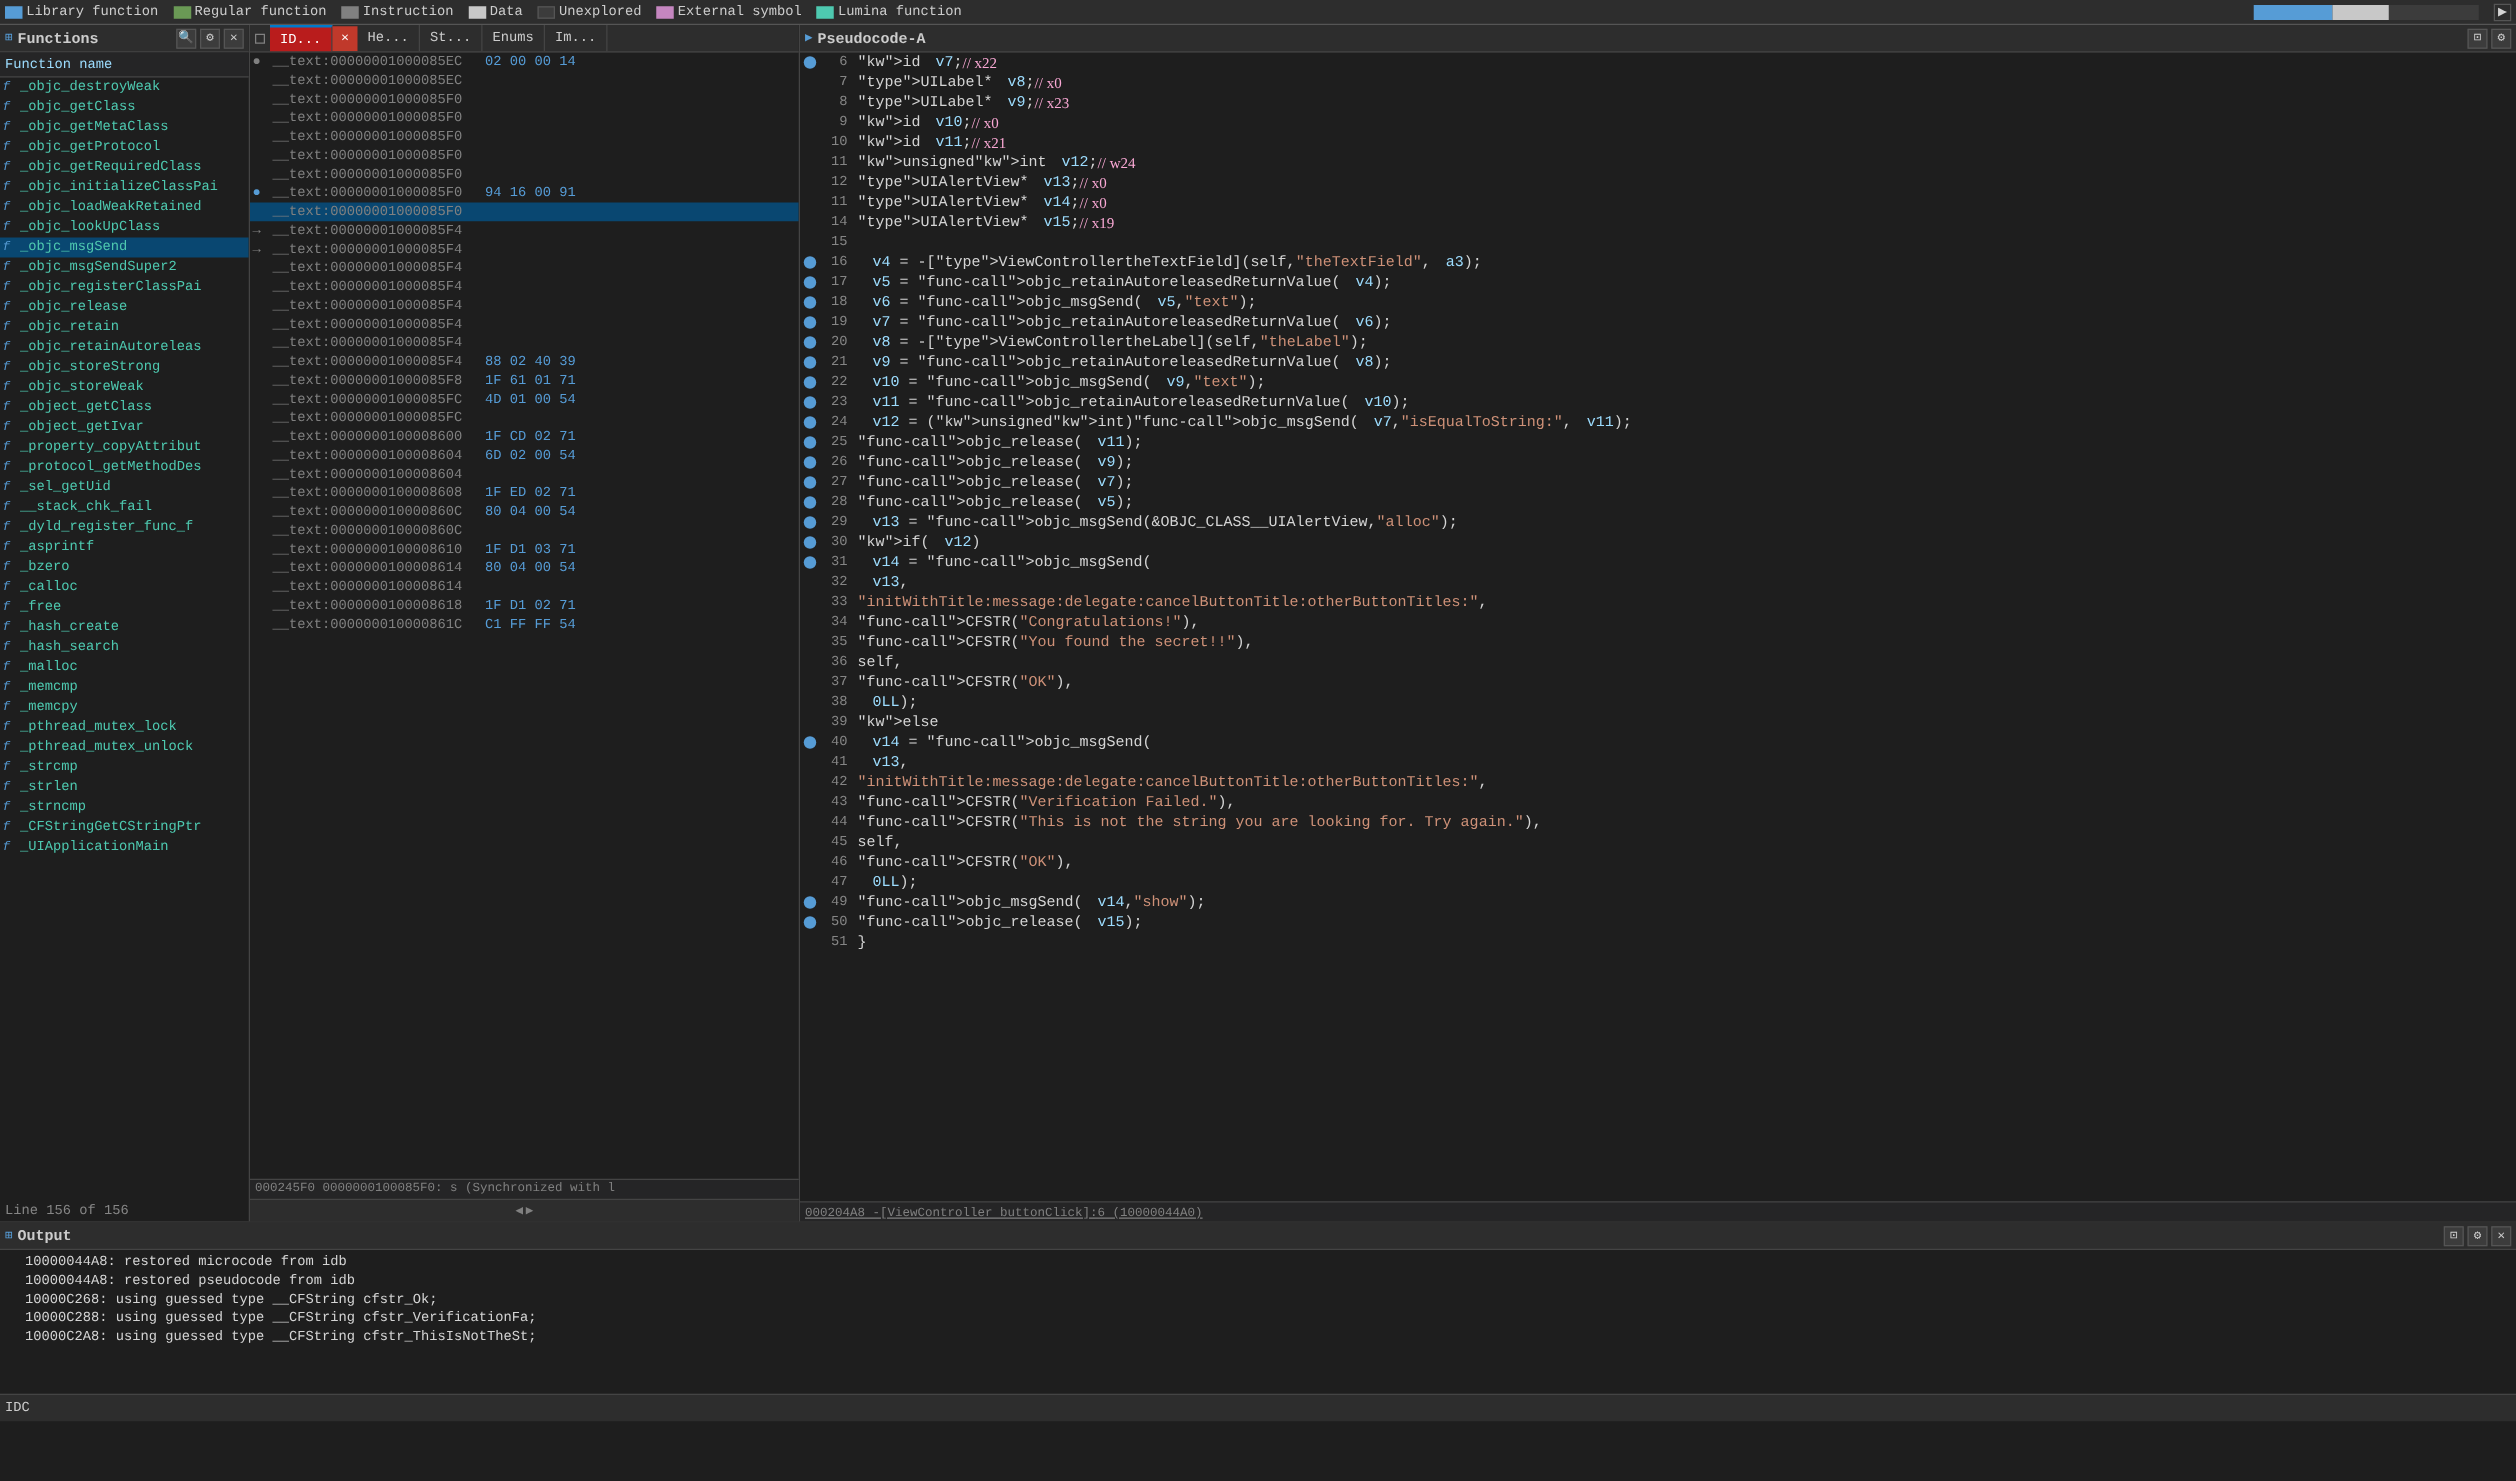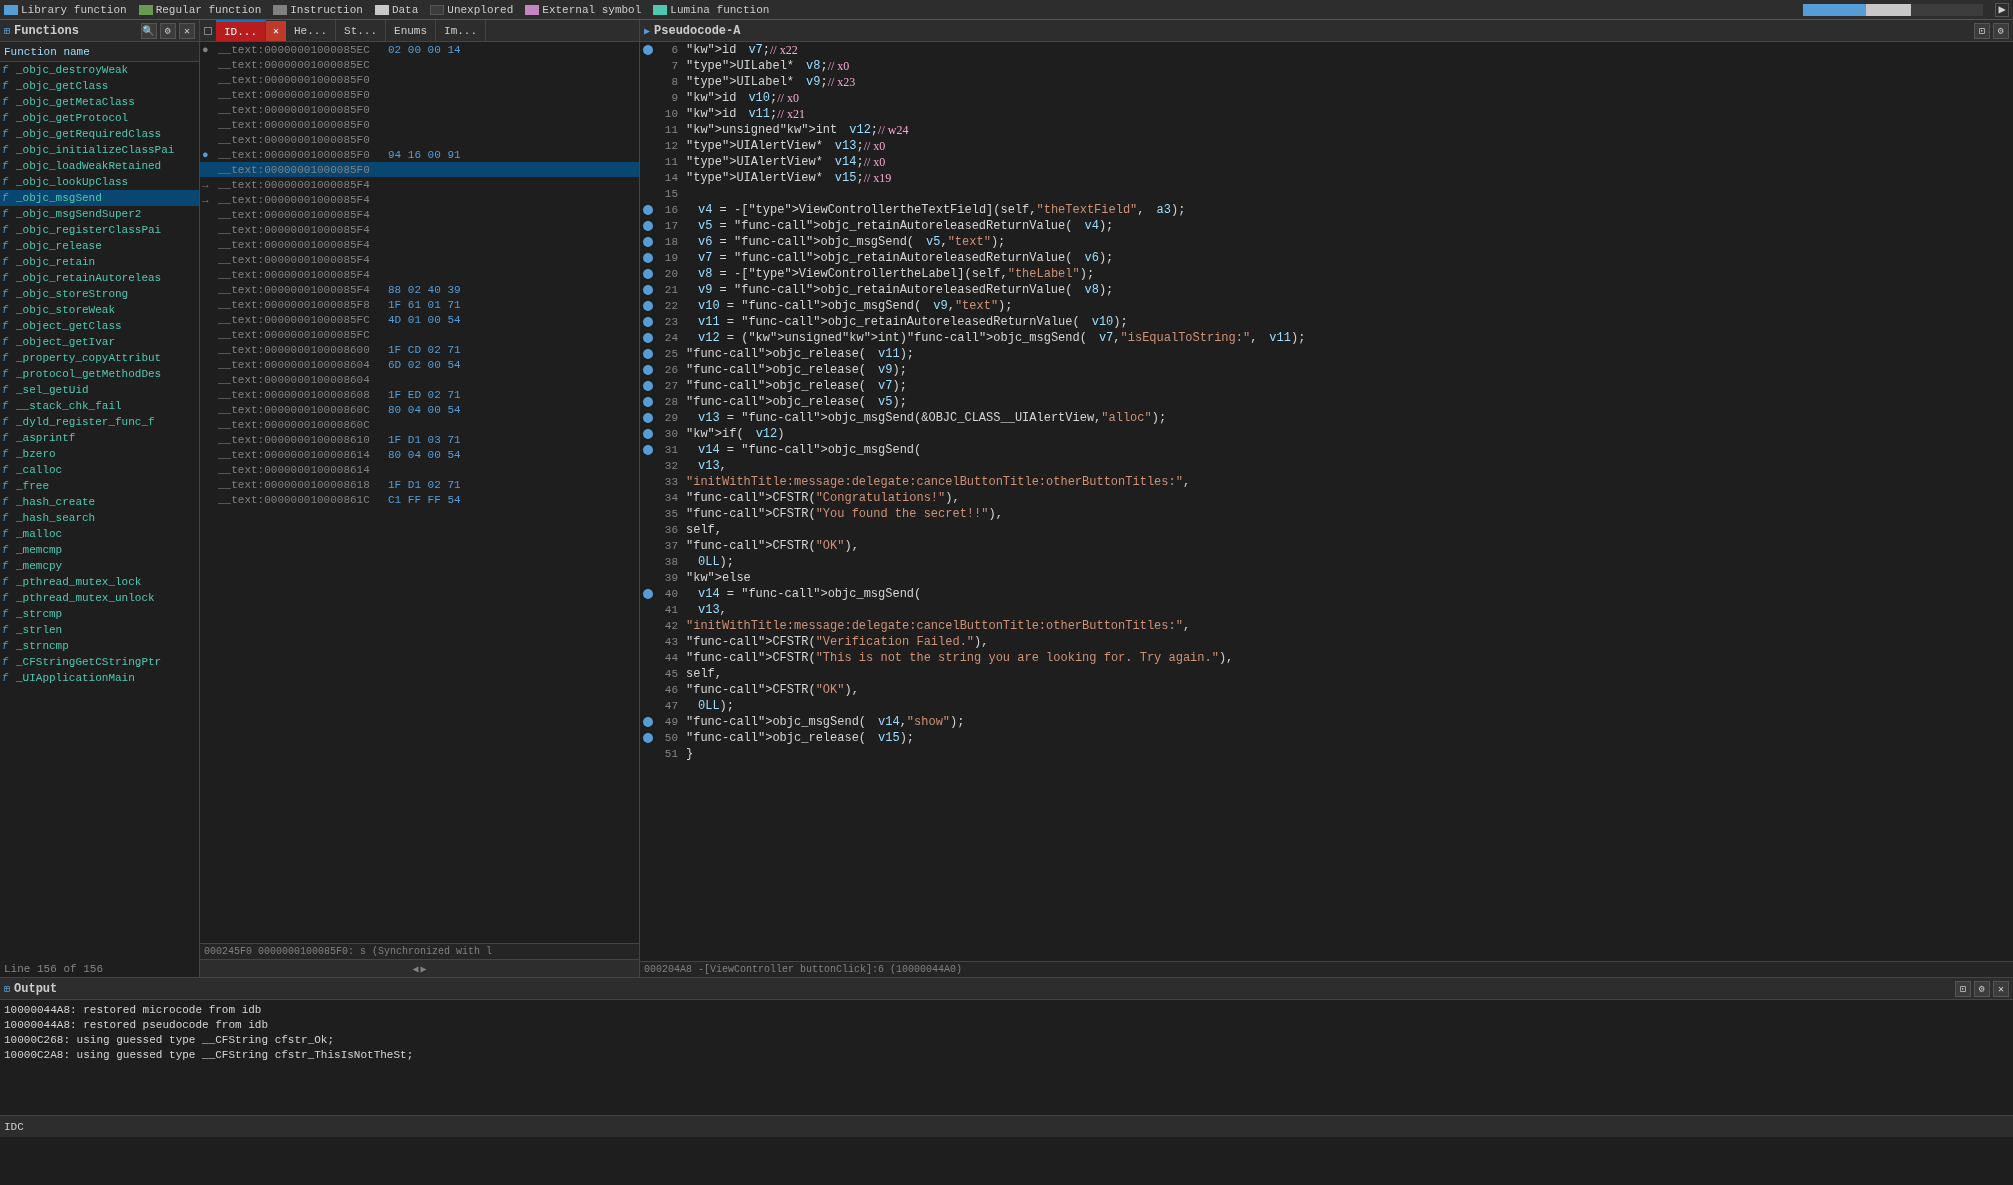--- a/index.html
+++ b/index.html
@@ -280,21 +280,21 @@
       align-items: center;
       justify-content: space-between;
       border-bottom: 1px solid #444;
       height: 22px;
       padding: 0 4px;
     }
 
     .output-content {
       flex: 1;
       overflow-y: auto;
-      padding: 2px 4px;
+      padding: 2px 20px;
       background: #1e1e1e;
       font-size: 11px;
       color: #d4d4d4;
     }
 
     .output-line {
       height: 15px;
       display: flex;
       align-items: center;
     }
@@ -807,21 +807,21 @@
           <span class="line-code">        <span class="var">0LL</span>);</span>
         </div>
         <div class="code-line"><span class="line-dot"></span><span class="line-num">49</span><span class="line-code"><span class="&lt;span">"func-call"</span>&gt;objc_msgSend</span>(<span class="var">v14</span>, <span class="str">"show"</span>);</div>
         <div class="code-line"><span class="line-dot"></span><span class="line-num">50</span><span class="line-code"><span class="&lt;span">"func-call"</span>&gt;objc_release</span>(<span class="var">v15</span>);</div>
         <div class="code-line">
           <span class="line-dot empty"></span>
           <span class="line-num">51</span>
           <span class="line-code">}</span>
         </div>
       </div>
-    <div style="height:16px;background:#252526;display:flex;align-items:center;padding:0 4px;border-top:1px solid #444;font-size:10px;color:#808080;">
+    <div style="height:16px;background:#252526;display:flex;align-items:flex-end;padding:0 4px;border-top:1px solid #444;font-size:10px;color:#808080;text-decoration:underline;">
       <span>000204A8 -[ViewController buttonClick]:6 (10000044A0)</span>
     </div>
   </div>
 
 </div>
 
 <div class="bottom-area">
   <div class="output-header">
     <div style="display:flex;align-items:center;gap:4px;">
       <span style="font-size:10px;color:#569cd6;">⊞</span>
@@ -830,18 +830,19 @@
     <div style="display:flex;gap:3px;">
       <div class="panel-icon">⊡</div>
       <div class="panel-icon">⚙</div>
       <div class="panel-icon">✕</div>
     </div>
   </div>
   <div class="output-content" id="output-content">
   <div class="output-line">10000044A8: restored microcode from idb</div>
       <div class="output-line">10000044A8: restored pseudocode from idb</div>
       <div class="output-line">10000C268: using guessed type __CFString cfstr_Ok;</div>
+      <div class="output-line">10000C288: using guessed type __CFString cfstr_VerificationFa;</div>
       <div class="output-line">10000C2A8: using guessed type __CFString cfstr_ThisIsNotTheSt;</div>
     </div>
   <div class="idc-bar">
     <span>IDC</span>
   </div>
 </div>
 
 </body></html>

